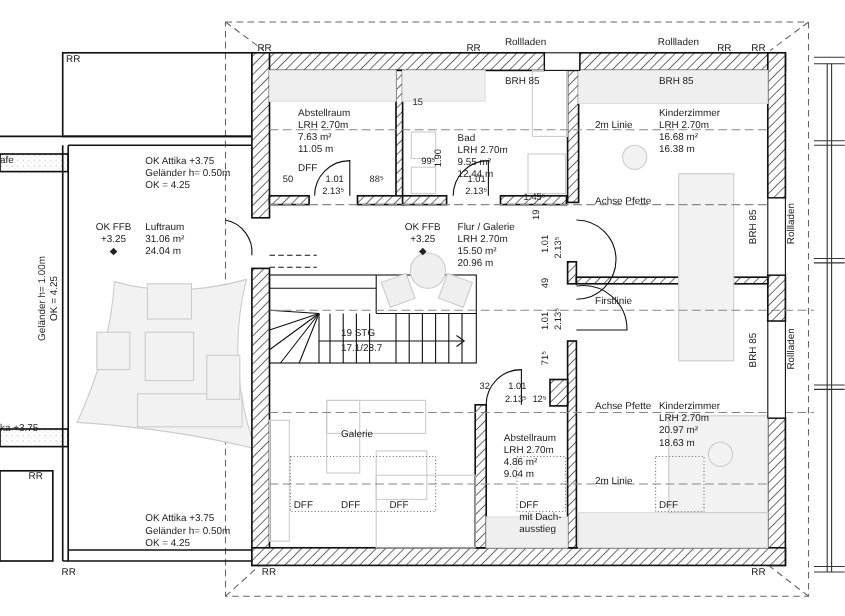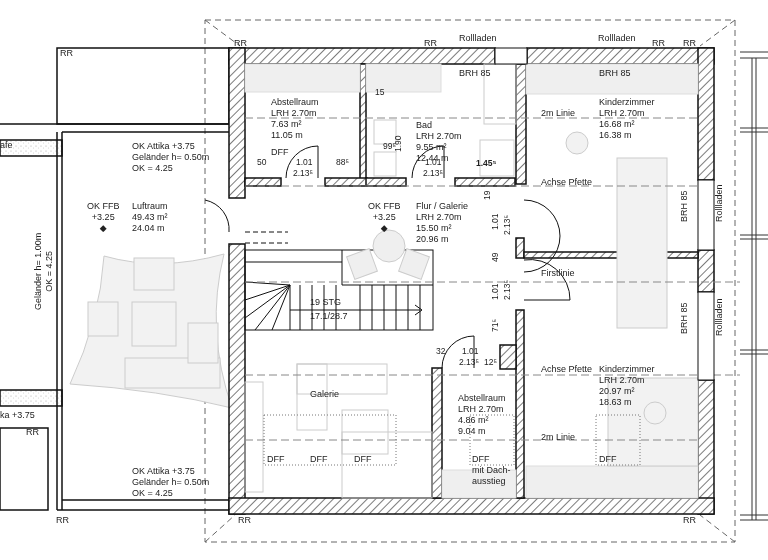--- a/index.html
+++ b/index.html
@@ -205,21 +205,21 @@
 <div class="lbl" style="left:459px;top:33px;"><span>Rollladen</span></div>
 <div class="lbl" style="left:598px;top:33px;"><span>Rollladen</span></div>
 <div class="lbl" style="left:459px;top:68px;"><span>BRH 85</span></div>
 <div class="lbl" style="left:599px;top:68px;"><span>BRH 85</span></div>
 <div class="lbl vert" style="left:679px;top:222px;"><span>BRH 85</span></div>
 <div class="lbl vert" style="left:714px;top:222px;"><span>Rollladen</span></div>
 <div class="lbl vert" style="left:679px;top:334px;"><span>BRH 85</span></div>
 <div class="lbl vert" style="left:714px;top:336px;"><span>Rollladen</span></div>
 
 <div class="lbl" style="left:0px;top:140px;"><span>afe</span></div>
-<div class="lbl" style="left:0px;top:410px;"><span>ka +3.75</span></div>
+<div class="lbl" style="left:0px;top:384px;"><span>ka +3.75</span></div>
 
 <div class="lbl" style="left:132px;top:141px;">
   <div>OK Attika +3.75</div>
   <div>Geländer h= 0.50m</div>
   <div>OK = 4.25</div>
 </div>
 <div class="lbl" style="left:132px;top:466px;">
   <div>OK Attika +3.75</div>
   <div>Geländer h= 0.50m</div>
   <div>OK = 4.25</div>
@@ -229,21 +229,21 @@
   <div>OK = 4.25</div>
 </div>
 
 <div class="lbl" style="left:87px;top:201px;text-align:center;">
   <div>OK FFB</div>
   <div>+3.25</div>
   <div>◆</div>
 </div>
 <div class="lbl" style="left:132px;top:201px;">
   <div>Luftraum</div>
-  <div>49.43 m²</div>
+  <div>31.06 m²</div>
   <div>24.04 m</div>
 </div>
 
 <div class="lbl" style="left:271px;top:97px;">
   <div>Abstellraum</div>
   <div>LRH 2.70m</div>
   <div>7.63 m²</div>
   <div>11.05 m</div>
   <div style="margin-top:6px;">DFF</div>
 </div>
@@ -303,21 +303,21 @@
 <div class="lbl" style="left:541px;top:364px;"><span>Achse Pfette</span></div>
 <div class="lbl" style="left:541px;top:268px;"><span>Firstlinie</span></div>
 
 <div class="lbl small" style="left:257px;top:157px;"><span>50</span></div>
 <div class="lbl small" style="left:296px;top:157px;"><span>1.01</span></div>
 <div class="lbl small" style="left:293px;top:168px;"><span>2.13⁵</span></div>
 <div class="lbl small" style="left:336px;top:157px;"><span>88⁵</span></div>
 <div class="lbl small" style="left:383px;top:141px;"><span>99⁵</span></div>
 <div class="lbl small" style="left:425px;top:157px;"><span>1.01</span></div>
 <div class="lbl small" style="left:423px;top:168px;"><span>2.13⁵</span></div>
-<div class="lbl small" style="left:476px;top:158px;font-weight:bold;"><span>1.45⁵</span></div>
+<div class="lbl small" style="left:476px;top:174px;"><span>1.45⁵</span></div>
 <div class="lbl small" style="left:375px;top:87px;text-align:center;"><span>15</span></div>
 <div class="lbl small vert" style="left:393px;top:152px;"><span>1.90</span></div>
 <div class="lbl small vert" style="left:482px;top:200px;"><span>19</span></div>
 <div class="lbl small vert" style="left:490px;top:230px;"><span>1.01</span></div>
 <div class="lbl small vert" style="left:502px;top:235px;"><span>2.13⁵</span></div>
 <div class="lbl small vert" style="left:490px;top:262px;"><span>49</span></div>
 <div class="lbl small vert" style="left:490px;top:300px;"><span>1.01</span></div>
 <div class="lbl small vert" style="left:502px;top:300px;"><span>2.13⁵</span></div>
 <div class="lbl small vert" style="left:490px;top:332px;"><span>71⁵</span></div>
 <div class="lbl small" style="left:436px;top:346px;"><span>32</span></div>

